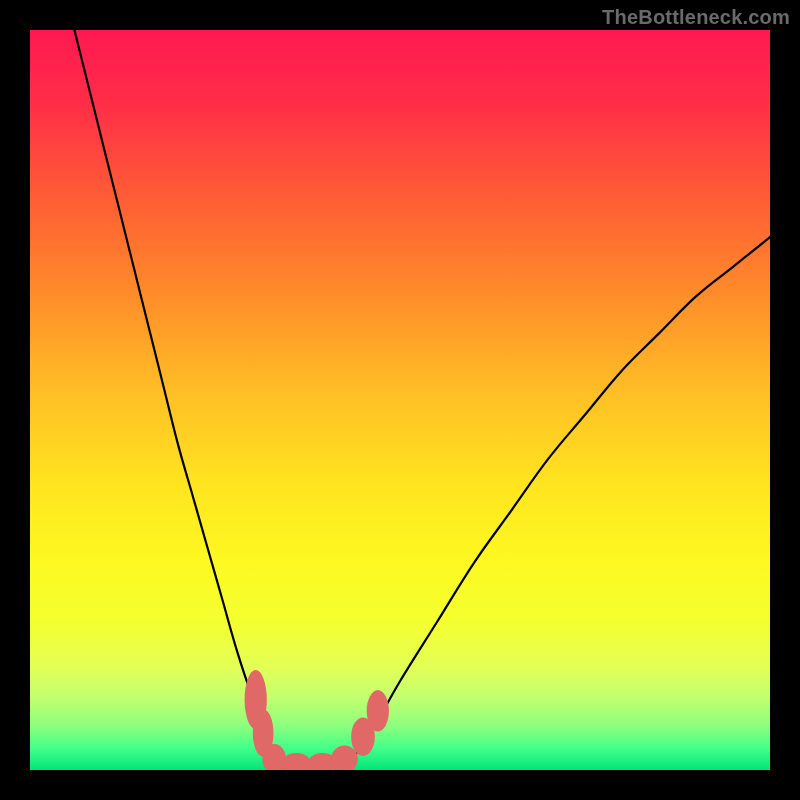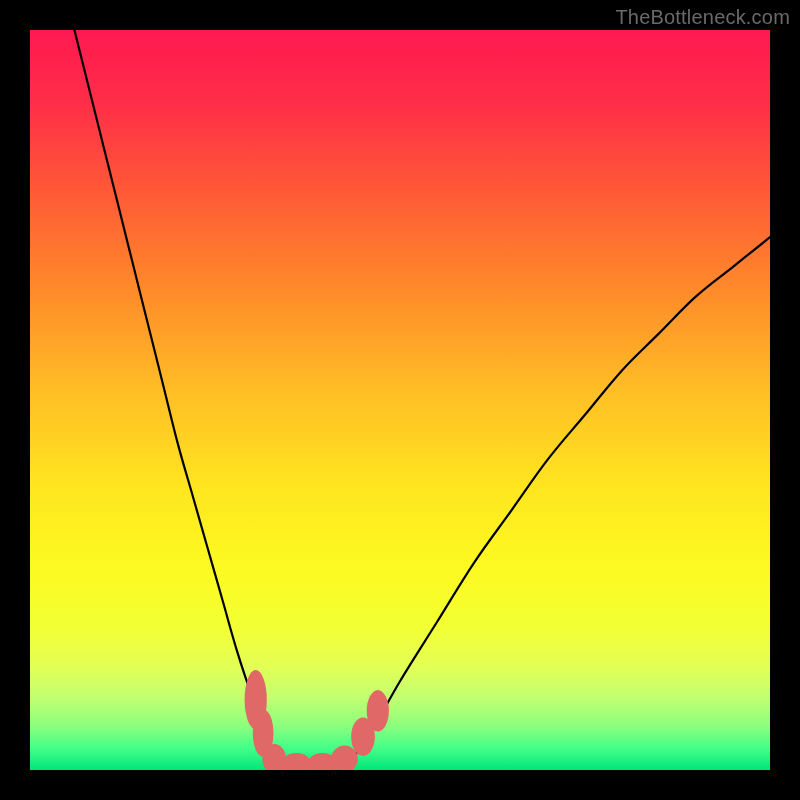--- a/index.html
+++ b/index.html
@@ -31,21 +31,21 @@
   .plot-bg {
     position: absolute;
     left: 0; top: 0; width: 100%; height: 100%;
   }
   .watermark {
     position: absolute;
     top: 6px;
     right: 10px;
     color: #6a6a6a;
     font-size: 20px;
-    font-weight: 400;
+    font-weight: 700;
     letter-spacing: 0.2px;
   }
   svg.curves {
     position: absolute;
     left: 0; top: 0;
     width: 100%;
     height: 100%;
   }
 </style>
 </head>

